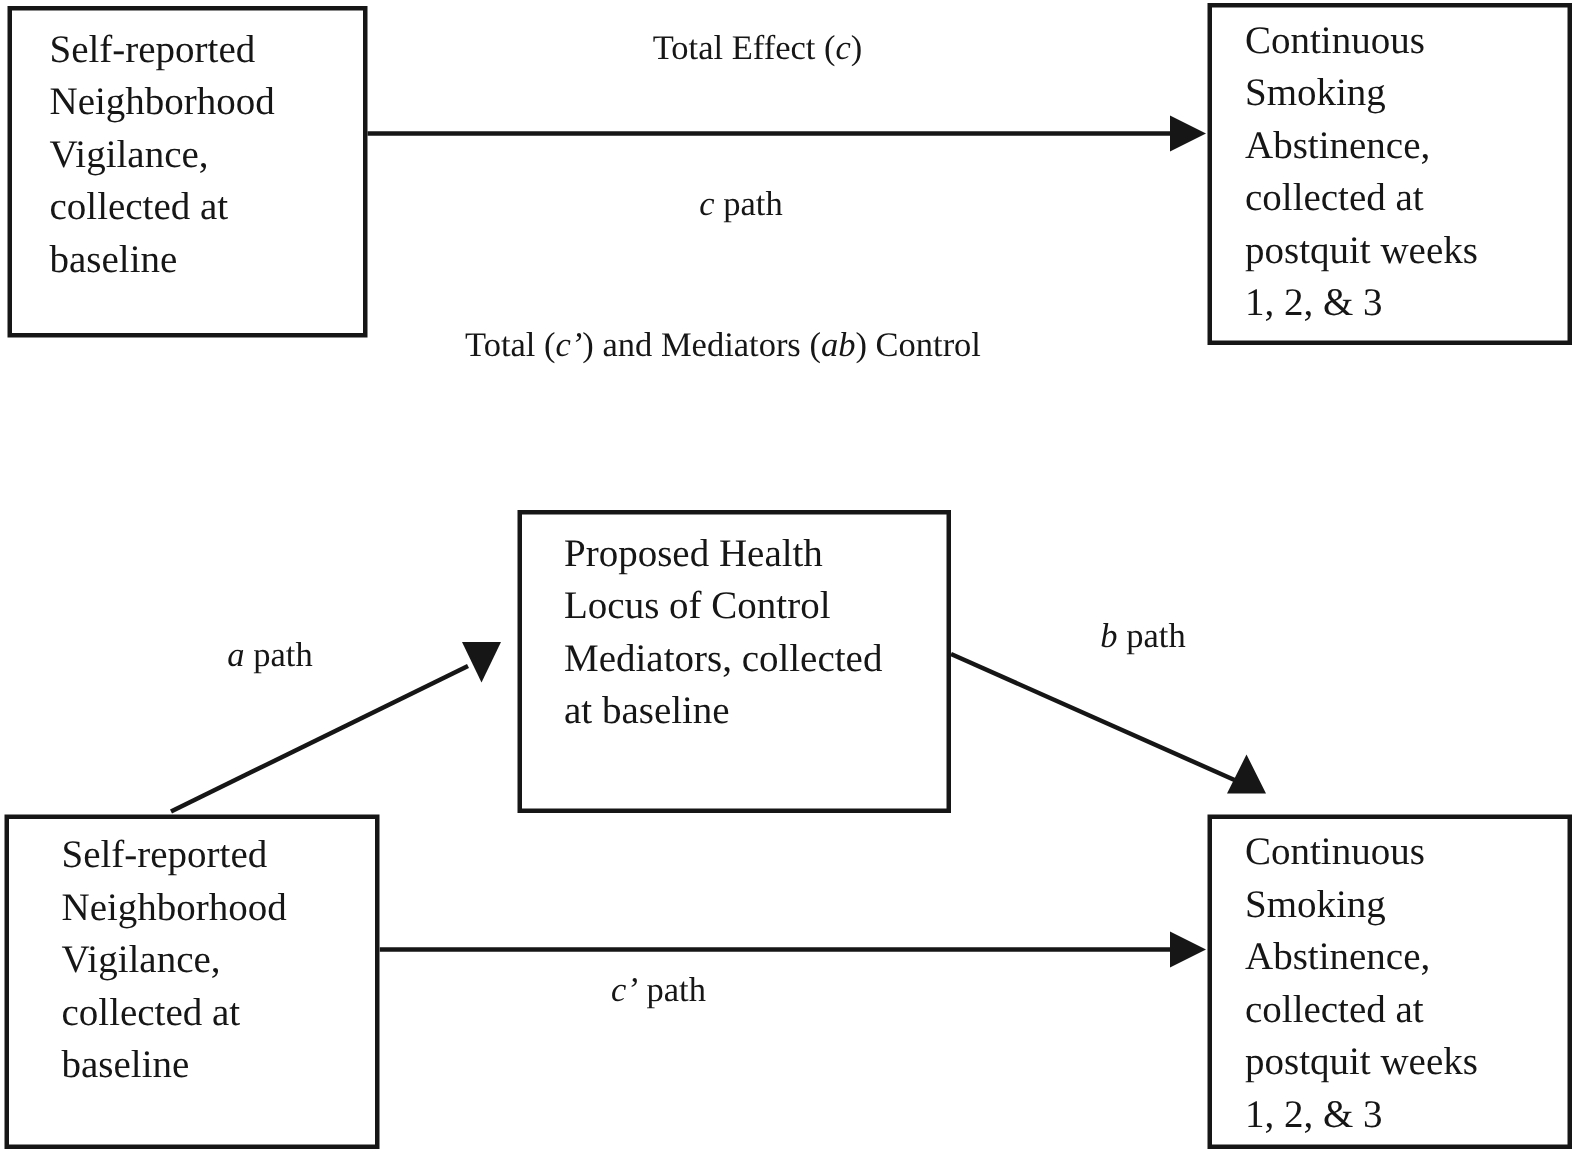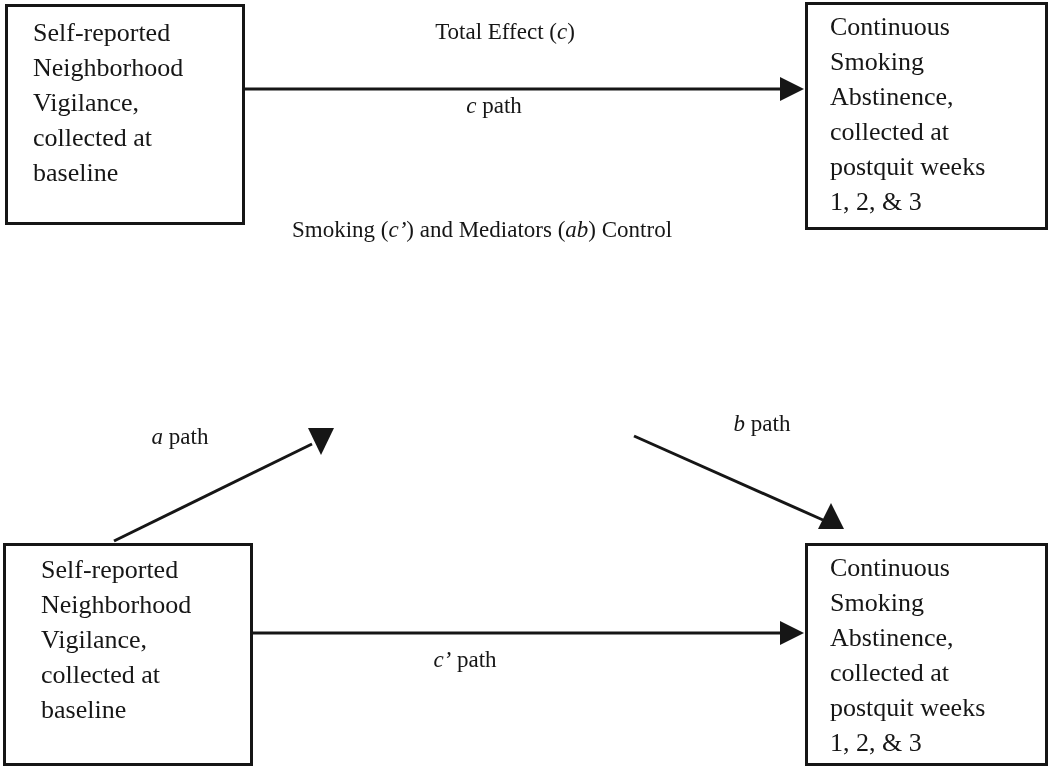--- a/index.html
+++ b/index.html
@@ -43,25 +43,25 @@
 
   
   #box-top-left     { left: 5px;   top: 4px;   width: 240px; height: 221px; padding: 8px 8px 0 25px; }
   #box-top-right    { left: 805px; top: 2px;   width: 243px; height: 228px; padding: 4px 6px 0 22px; }
   #box-mediator     { left: 345px; top: 340px; width: 289px; height: 202px; padding: 8px 8px 0 28px; }
   #box-bottom-left  { left: 3px;   top: 543px; width: 250px; height: 223px; padding: 6px 8px 0 35px; }
   #box-bottom-right { left: 805px; top: 543px; width: 243px; height: 223px; padding: 4px 6px 0 22px; }
 
   
   #label-total-effect { left: 505px; top: 17px;  }
-  #label-c-path       { left: 494px; top: 91px; text-align: right; }
+  #label-c-path       { left: 494px; top: 121px; text-align: right; }
   #label-direct       { left: 482px; top: 215px; }
   #label-a-path       { left: 180px; top: 422px; }
   #label-b-path       { left: 762px; top: 409px; }
-  #label-c-prime-path { left: 465px; top: 645px; }
+  #label-c-prime-path { left: 439px; top: 645px; }
 </style>
 </head>
 <body>
 
 <div id="canvas">
 
   <svg id="arrow-layer" viewBox="0 0 1050 769" xmlns="http://www.w3.org/2000/svg">
       <line x1="243" y1="89" x2="781" y2="89" stroke="#161616" stroke-width="3"></line>
       <polygon points="780,77 804,89 780,101" fill="#161616"></polygon>
       <line x1="114" y1="541" x2="312" y2="444" stroke="#161616" stroke-width="3"></line>
@@ -78,39 +78,43 @@
 collected at
 baseline</div>
 
   <div class="dbox" id="box-top-right">Continuous
 Smoking
 Abstinence,
 collected at
 postquit weeks
 1, 2, &amp; 3</div>
 
+  <div class="dbox" id="box-mediator">Proposed Health
+Locus of Control
+Mediators, collected
+at baseline</div>
 
   <div class="dbox" id="box-bottom-left">Self-reported
 Neighborhood
 Vigilance,
 collected at
 baseline</div>
 
   <div class="dbox" id="box-bottom-right">Continuous
 Smoking
 Abstinence,
 collected at
 postquit weeks
 1, 2, &amp; 3</div>
 
   <div class="plabel" id="label-total-effect"><span>Total Effect (</span><span class="it">c</span><span>)</span></div>
 
   <div class="plabel" id="label-c-path"><span class="it">c</span><span> path</span></div>
 
-  <div class="plabel" id="label-direct"><span>Smoking (</span><span class="it">c’</span><span>) and Mediators (</span><span class="it">ab</span><span>) Control</span></div>
+  <div class="plabel" id="label-direct"><span>Total (</span><span class="it">c’</span><span>) and Mediators (</span><span class="it">ab</span><span>) Control</span></div>
 
   <div class="plabel" id="label-a-path"><span class="it">a</span><span> path</span></div>
 
   <div class="plabel" id="label-b-path"><span class="it">b</span><span> path</span></div>
 
   <div class="plabel" id="label-c-prime-path"><span class="it">c’</span><span> path</span></div>
 
 </div>
 
 </body></html>

